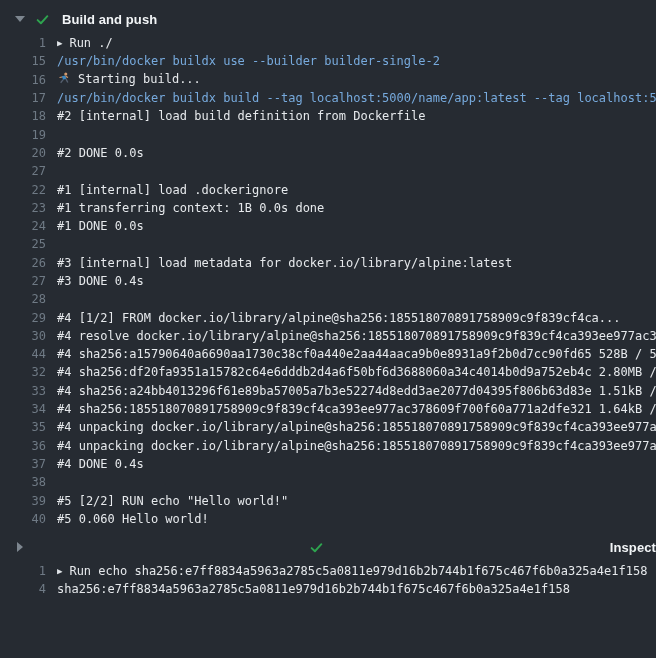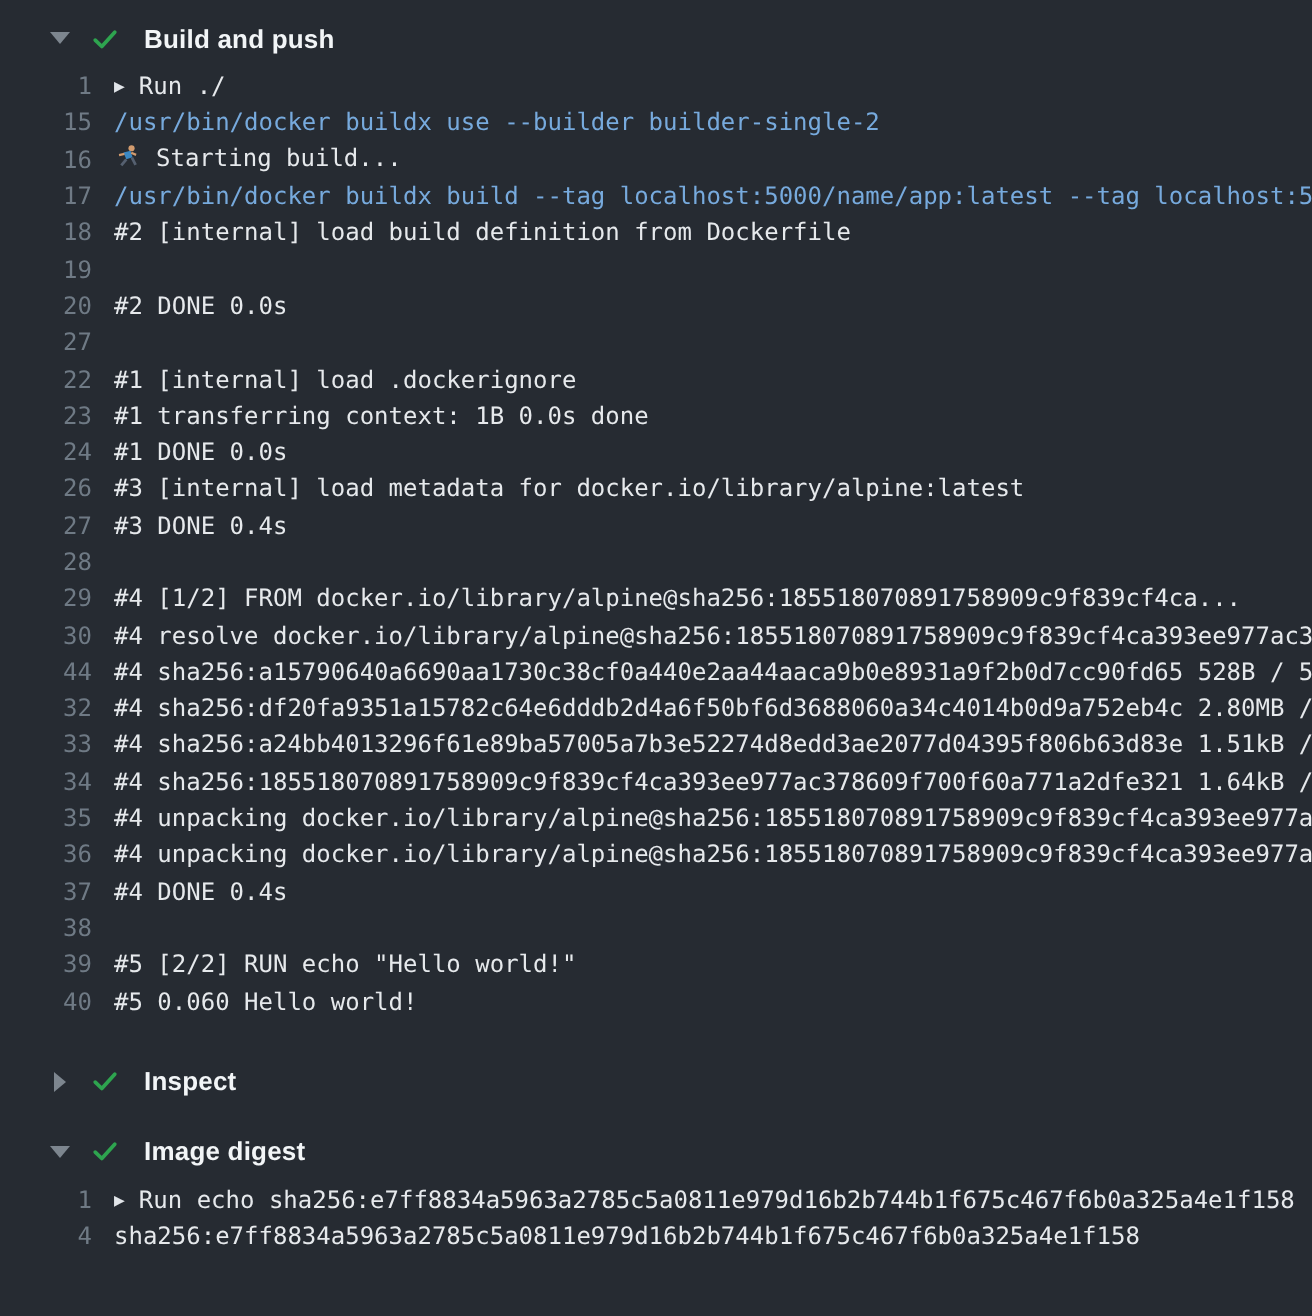--- a/index.html
+++ b/index.html
@@ -4,34 +4,34 @@
 <style>
   html,body{margin:0;padding:0;}
   body{
     width:656px;height:658px;overflow:hidden;
     background:#262b32;
     font-family:"DejaVu Sans Mono","Liberation Mono",monospace;
   }
   .log-viewer{width:656px;height:658px;}
 
   .section-header{
-    display:flex;align-items:center;height:26px;padding-left:24px;
+    display:flex;align-items:center;height:26px;padding-left:14px;
     cursor:pointer;
   }
   .toggle{width:12px;display:flex;justify-content:center;flex:none;}
   .tri-down{width:0;height:0;border-left:5px solid transparent;border-right:5px solid transparent;border-top:6px solid #7d868f;}
   .tri-right{width:0;height:0;border-top:5px solid transparent;border-bottom:5px solid transparent;border-left:6px solid #7d868f;}
   .check{flex:none;margin-left:9px;width:15px;height:15px;display:flex;align-items:center;}
   .section-title{
     margin-left:12px;
     font-family:"Liberation Sans","DejaVu Sans",sans-serif;
     font-size:13px;font-weight:700;color:#f2f5f7;letter-spacing:.1px;
   }
   .sec-build{margin-top:6px;}
-  .sec-inspect .section-header{margin-top:14px;}
+  .sec-inspect .section-header{margin-top:2px;justify-content:space-between;}
   .sec-digest .section-header{margin-top:9px;}
 
   .lines{padding-top:2px;padding-bottom:4px;}
   .log-line{display:flex;align-items:center;height:18.3px;}
   .line-num{
     flex:none;width:46px;text-align:right;
     font-size:12px;color:#6f7a85;cursor:pointer;
   }
   .line-text{
     margin-left:11px;font-size:12px;color:#e6e9ec;
@@ -104,20 +104,24 @@
         </div>
         <div class="log-line">
           <span class="line-num">23</span>
           <span class="line-text">#1 transferring context: 1B 0.0s done</span>
         </div>
         <div class="log-line">
           <span class="line-num">24</span>
           <span class="line-text">#1 DONE 0.0s</span>
         </div>
         <div class="log-line">
+          <span class="line-num">25</span>
+          <span class="line-text"></span>
+        </div>
+        <div class="log-line">
           <span class="line-num">26</span>
           <span class="line-text">#3 [internal] load metadata for docker.io/library/alpine:latest</span>
         </div>
         <div class="log-line">
           <span class="line-num">27</span>
           <span class="line-text">#3 DONE 0.4s</span>
         </div>
         <div class="log-line">
           <span class="line-num">28</span>
           <span class="line-text"></span>
@@ -181,31 +185,20 @@
       <span class="check">
         <svg width="15" height="15" viewBox="0 0 16 16">
             <path d="M2.8 8.6 L6.3 12 L13.2 4.4" stroke="#2ea44f" stroke-width="2" fill="none" stroke-linecap="round" stroke-linejoin="round"></path>
           </svg>
       </span>
       <span class="section-title">Inspect</span>
     </div>
   </div>
 
   <div class="section sec-digest">
-    <div class="section-header">
-      <span class="toggle">
-          <span class="tri-down"></span>
-        </span>
-      <span class="check">
-        <svg width="15" height="15" viewBox="0 0 16 16">
-            <path d="M2.8 8.6 L6.3 12 L13.2 4.4" stroke="#2ea44f" stroke-width="2" fill="none" stroke-linecap="round" stroke-linejoin="round"></path>
-          </svg>
-      </span>
-      <span class="section-title">Image digest</span>
-    </div>
     <div class="lines">
         <div class="log-line">
           <span class="line-num">1</span>
           <span class="line-text"><span class="expander">▶</span>Run echo sha256:e7ff8834a5963a2785c5a0811e979d16b2b744b1f675c467f6b0a325a4e1f158</span>
         </div>
         <div class="log-line">
           <span class="line-num">4</span>
           <span class="line-text">sha256:e7ff8834a5963a2785c5a0811e979d16b2b744b1f675c467f6b0a325a4e1f158</span>
         </div>
       </div>

